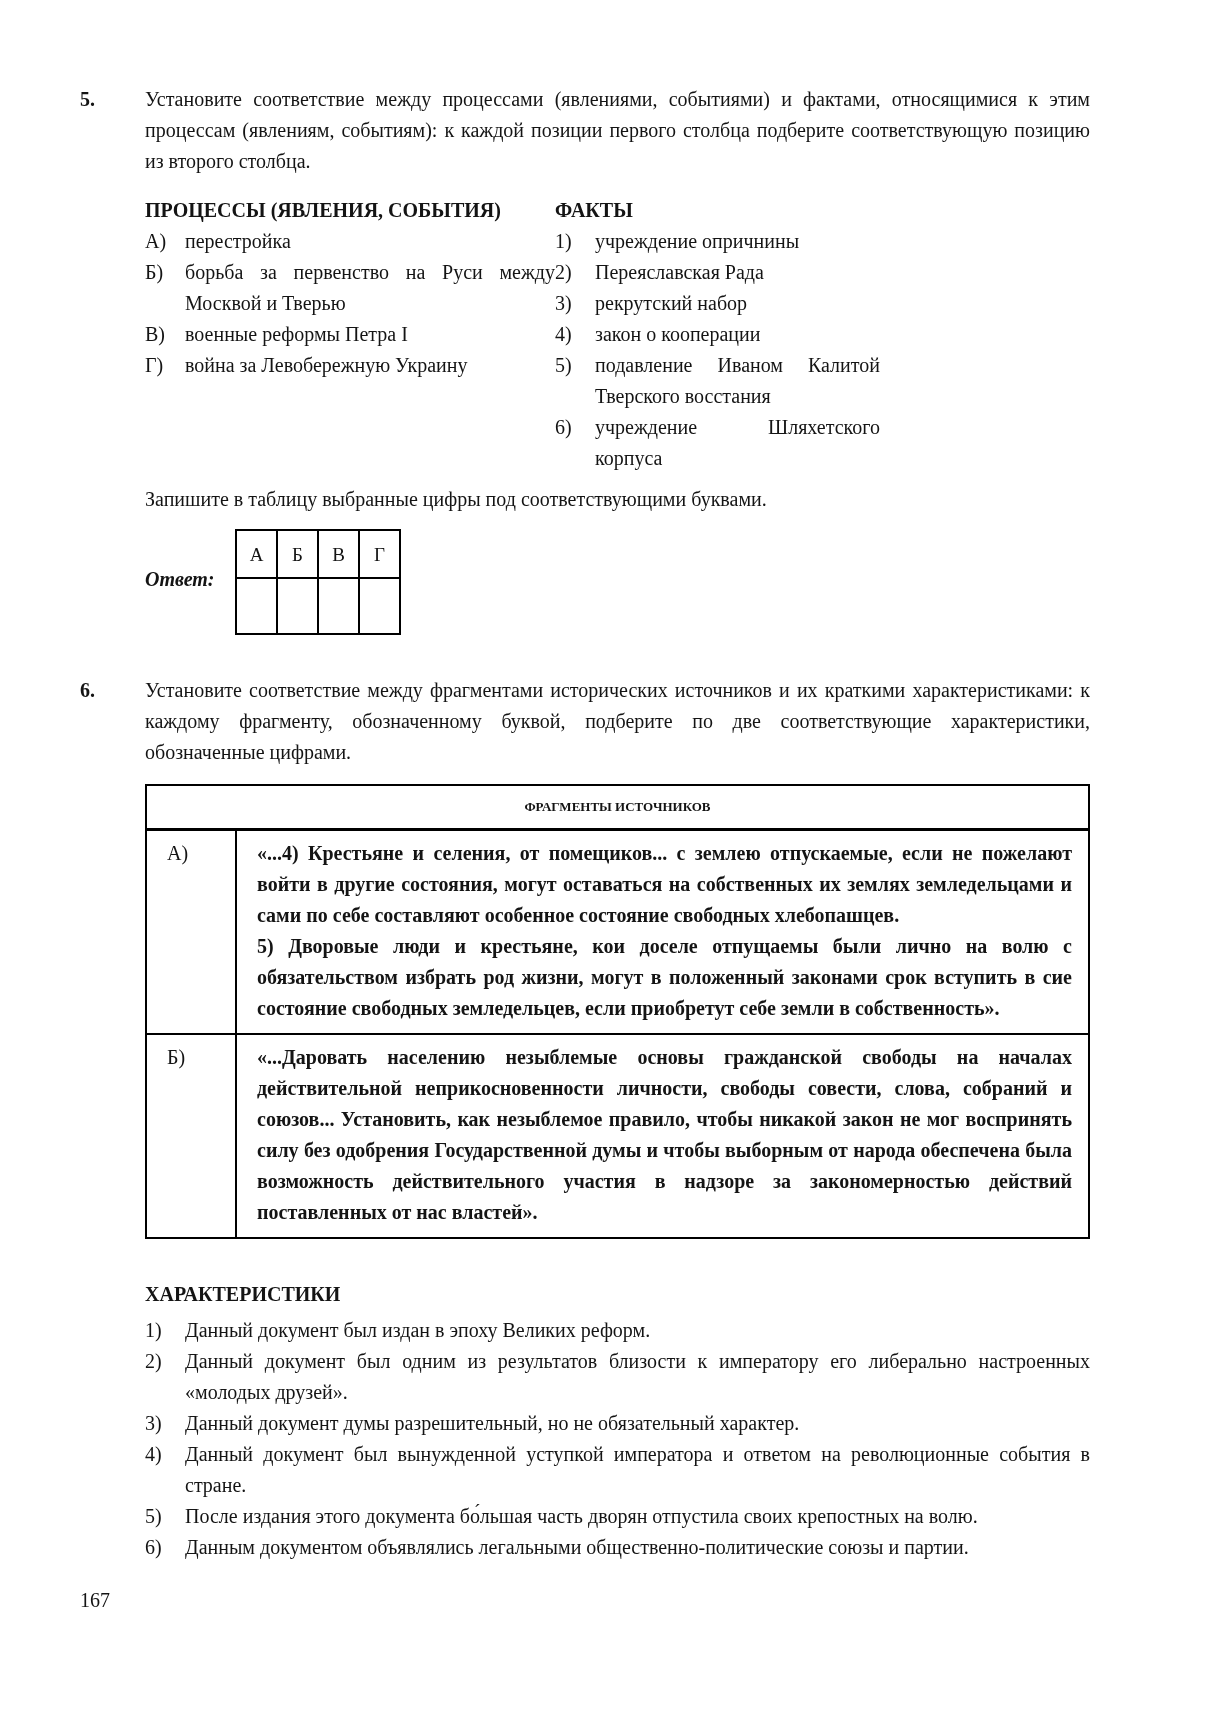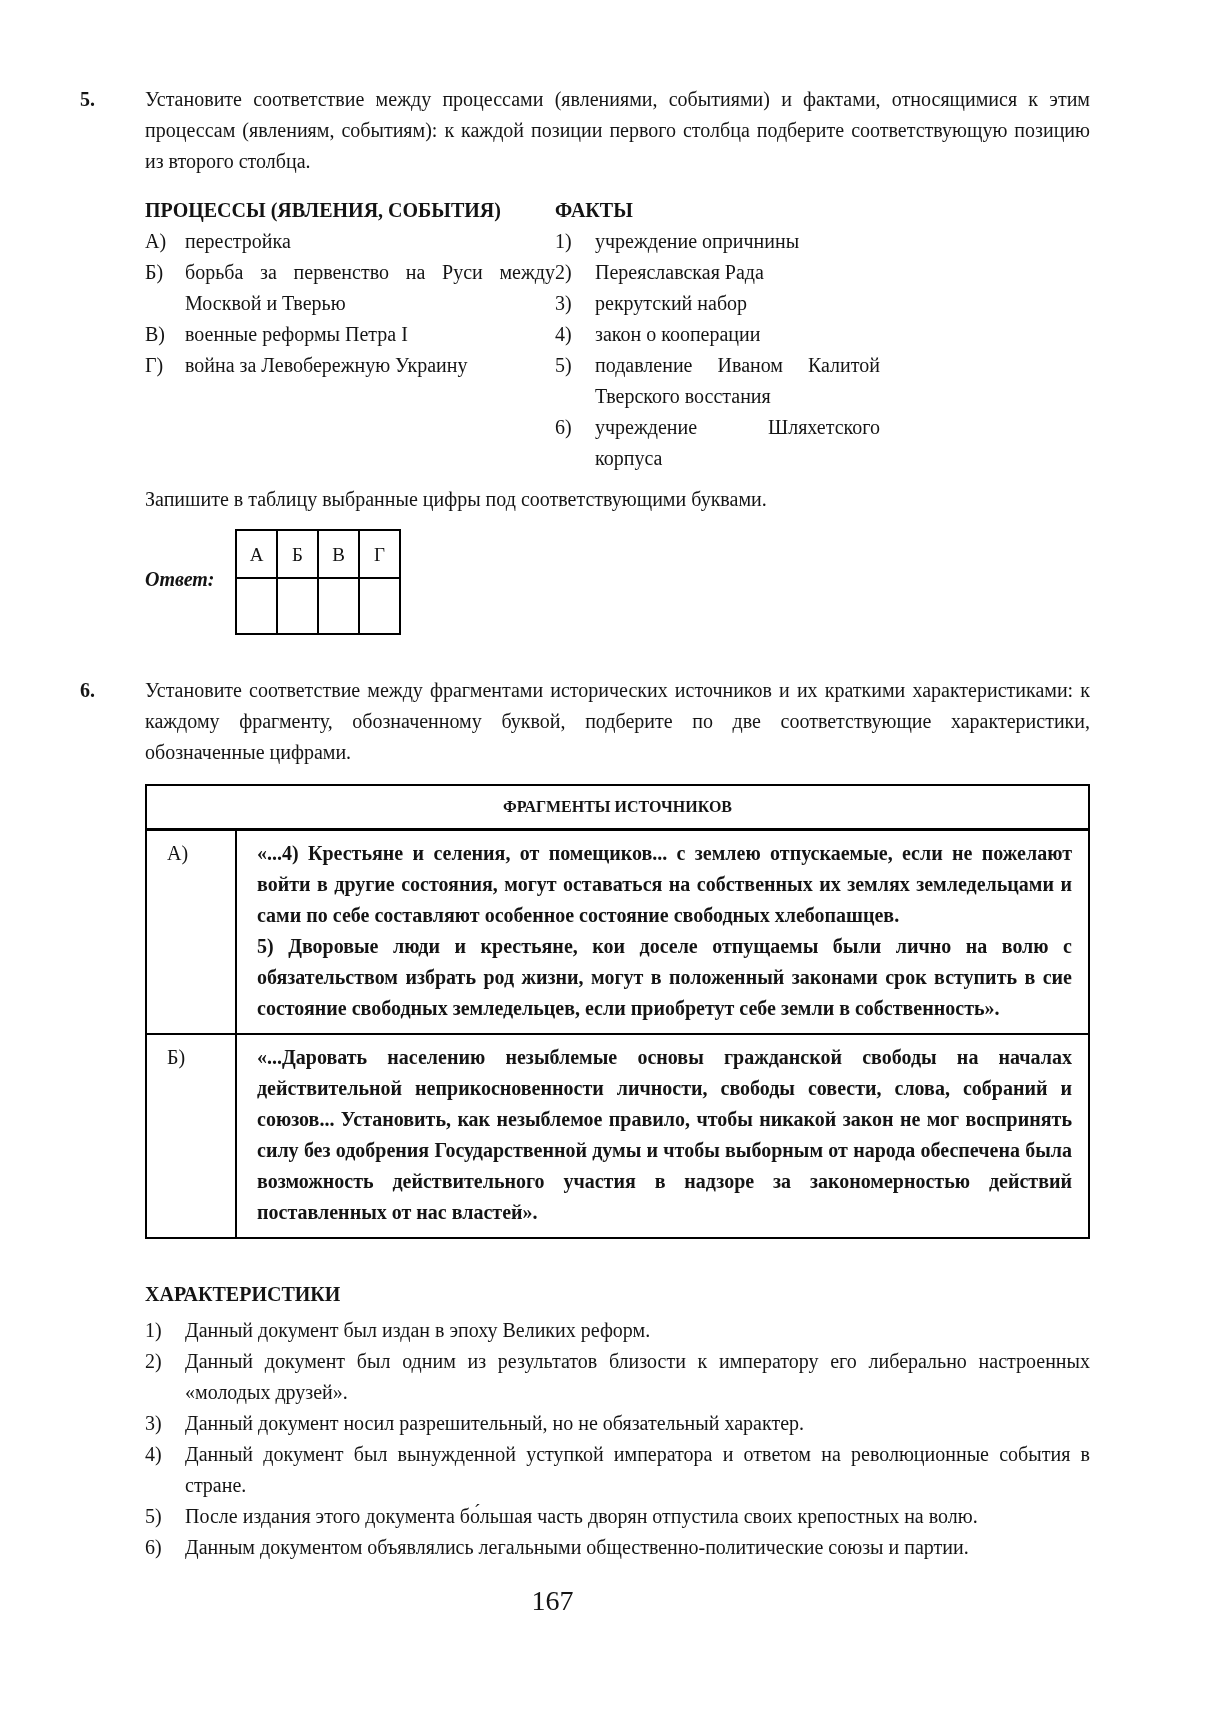--- a/index.html
+++ b/index.html
@@ -66,43 +66,43 @@
   
   table.frag-table {
     margin-top: 16px;
     border-collapse: collapse;
     width: 945px;
   }
   table.frag-table th {
     border: 2px solid #000;
     border-bottom-width: 3px;
     font-weight: bold;
-    font-size: 16px;
+    font-size: 13px;
     padding: 5px 8px 6px;
     text-align: center;
   }
   table.frag-table td { border: 2px solid #000; vertical-align: top; }
   table.frag-table td.letter {
     width: 90px;
     padding: 7px 0 0 20px;
   }
   table.frag-table td.fragment {
     padding: 7px 16px 9px 20px;
   }
   table.frag-table td.fragment p { text-align: justify; font-weight: bold; }
 
   .chars-header { font-weight: bold; margin-top: 40px; }
   .chars-list { margin-top: 5px; }
 
   .page-number {
     margin-top: 22px;
     width: 945px;
     margin-left: -65px;
-    text-align: center;
-    font-size: 28px;
+    text-align: left;
+    font-size: 20px;
   }
 </style>
 </head>
 <body>
 
 <div class="page">
 
   <div class="task txt">
     <div class="task-num">5.</div>
     <div class="task-body">
@@ -217,21 +217,21 @@
         <div class="m-item">
           <span class="lbl">1)</span>
           <span class="itx">Данный документ был издан в эпоху Великих реформ.</span>
         </div>
         <div class="m-item">
           <span class="lbl">2)</span>
           <span class="itx">Данный документ был одним из результатов близости к императору его либерально настроенных «молодых друзей».</span>
         </div>
         <div class="m-item">
           <span class="lbl">3)</span>
-          <span class="itx">Данный документ носил разрешительный, но не обязательный характер.</span>
+          <span class="itx">Данный документ думы разрешительный, но не обязательный характер.</span>
         </div>
         <div class="m-item">
           <span class="lbl">4)</span>
           <span class="itx">Данный документ был вынужденной уступкой императора и ответом на революционные события в стране.</span>
         </div>
         <div class="m-item">
           <span class="lbl">5)</span>
           <span class="itx">После издания этого документа бо́льшая часть дворян отпустила своих крепостных на волю.</span>
         </div>
         <div class="m-item">

